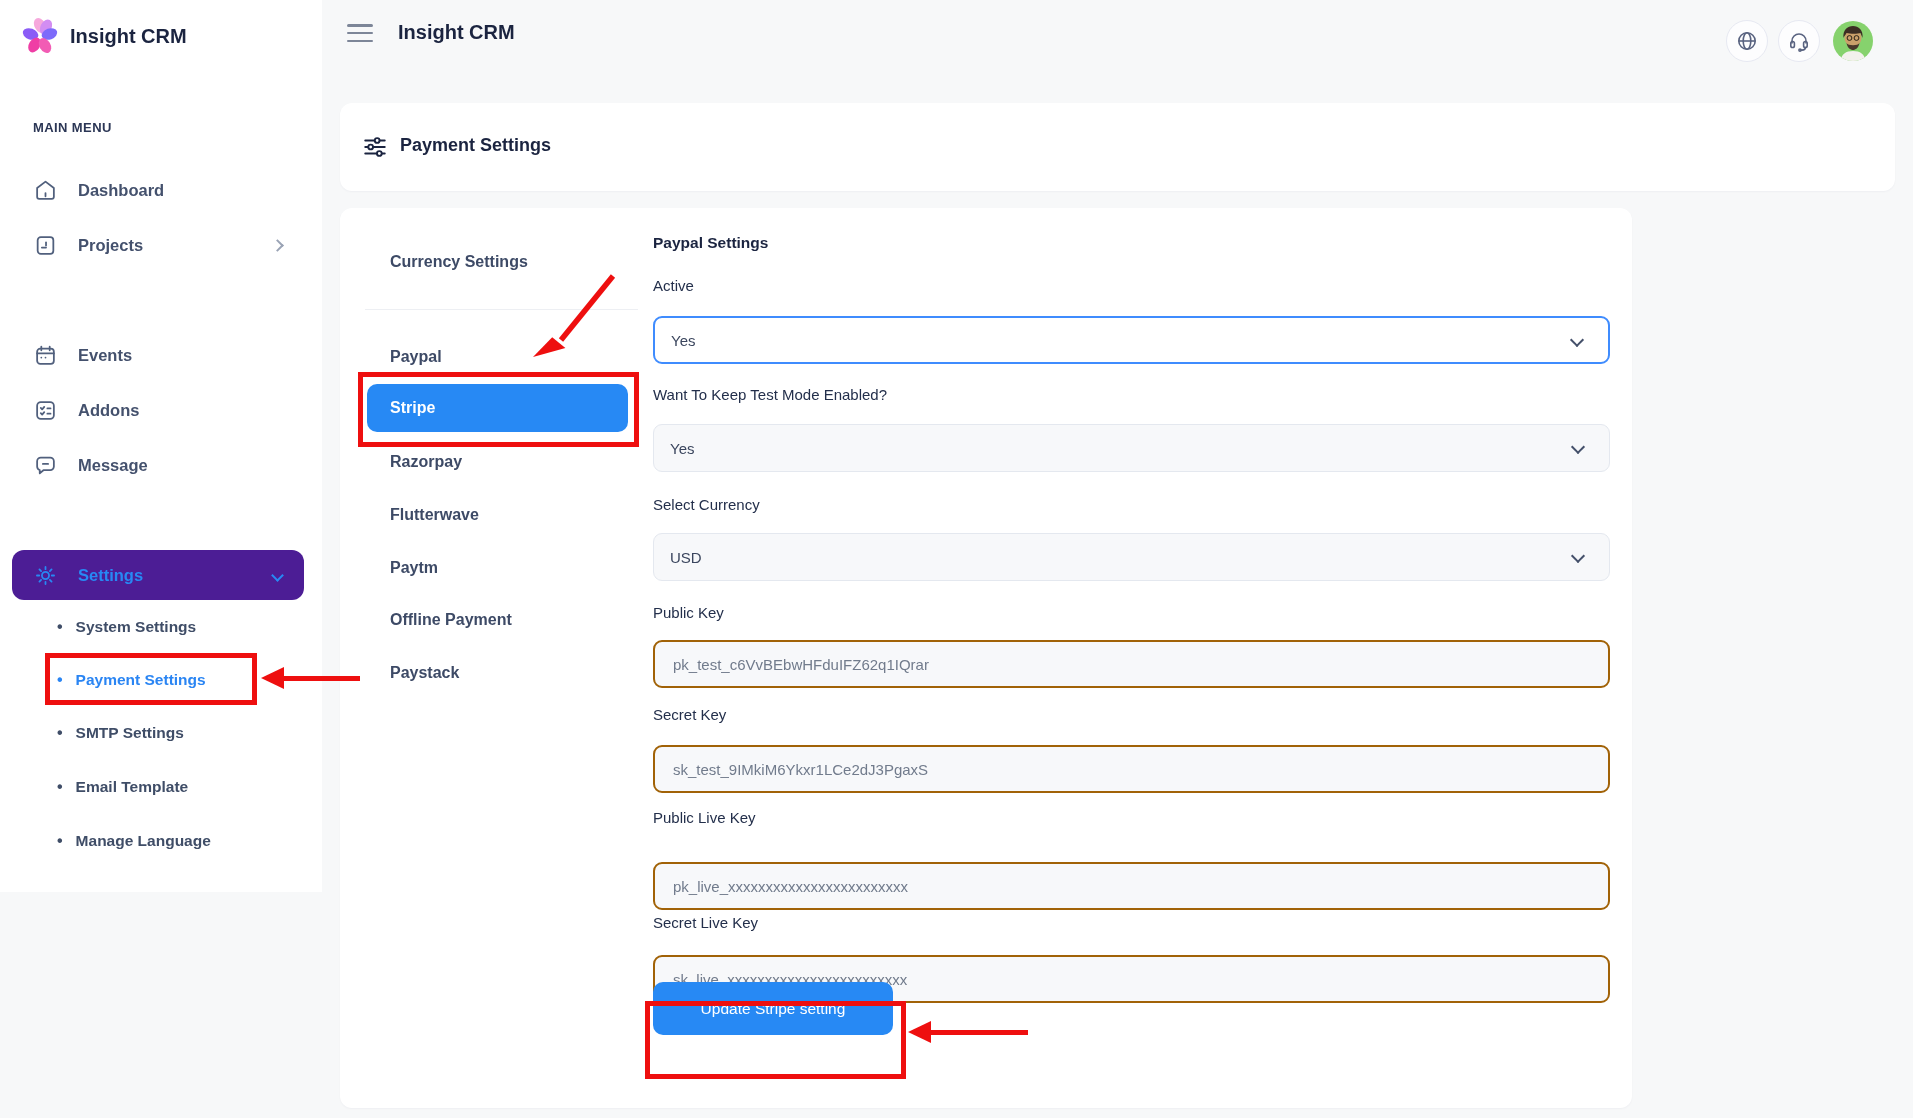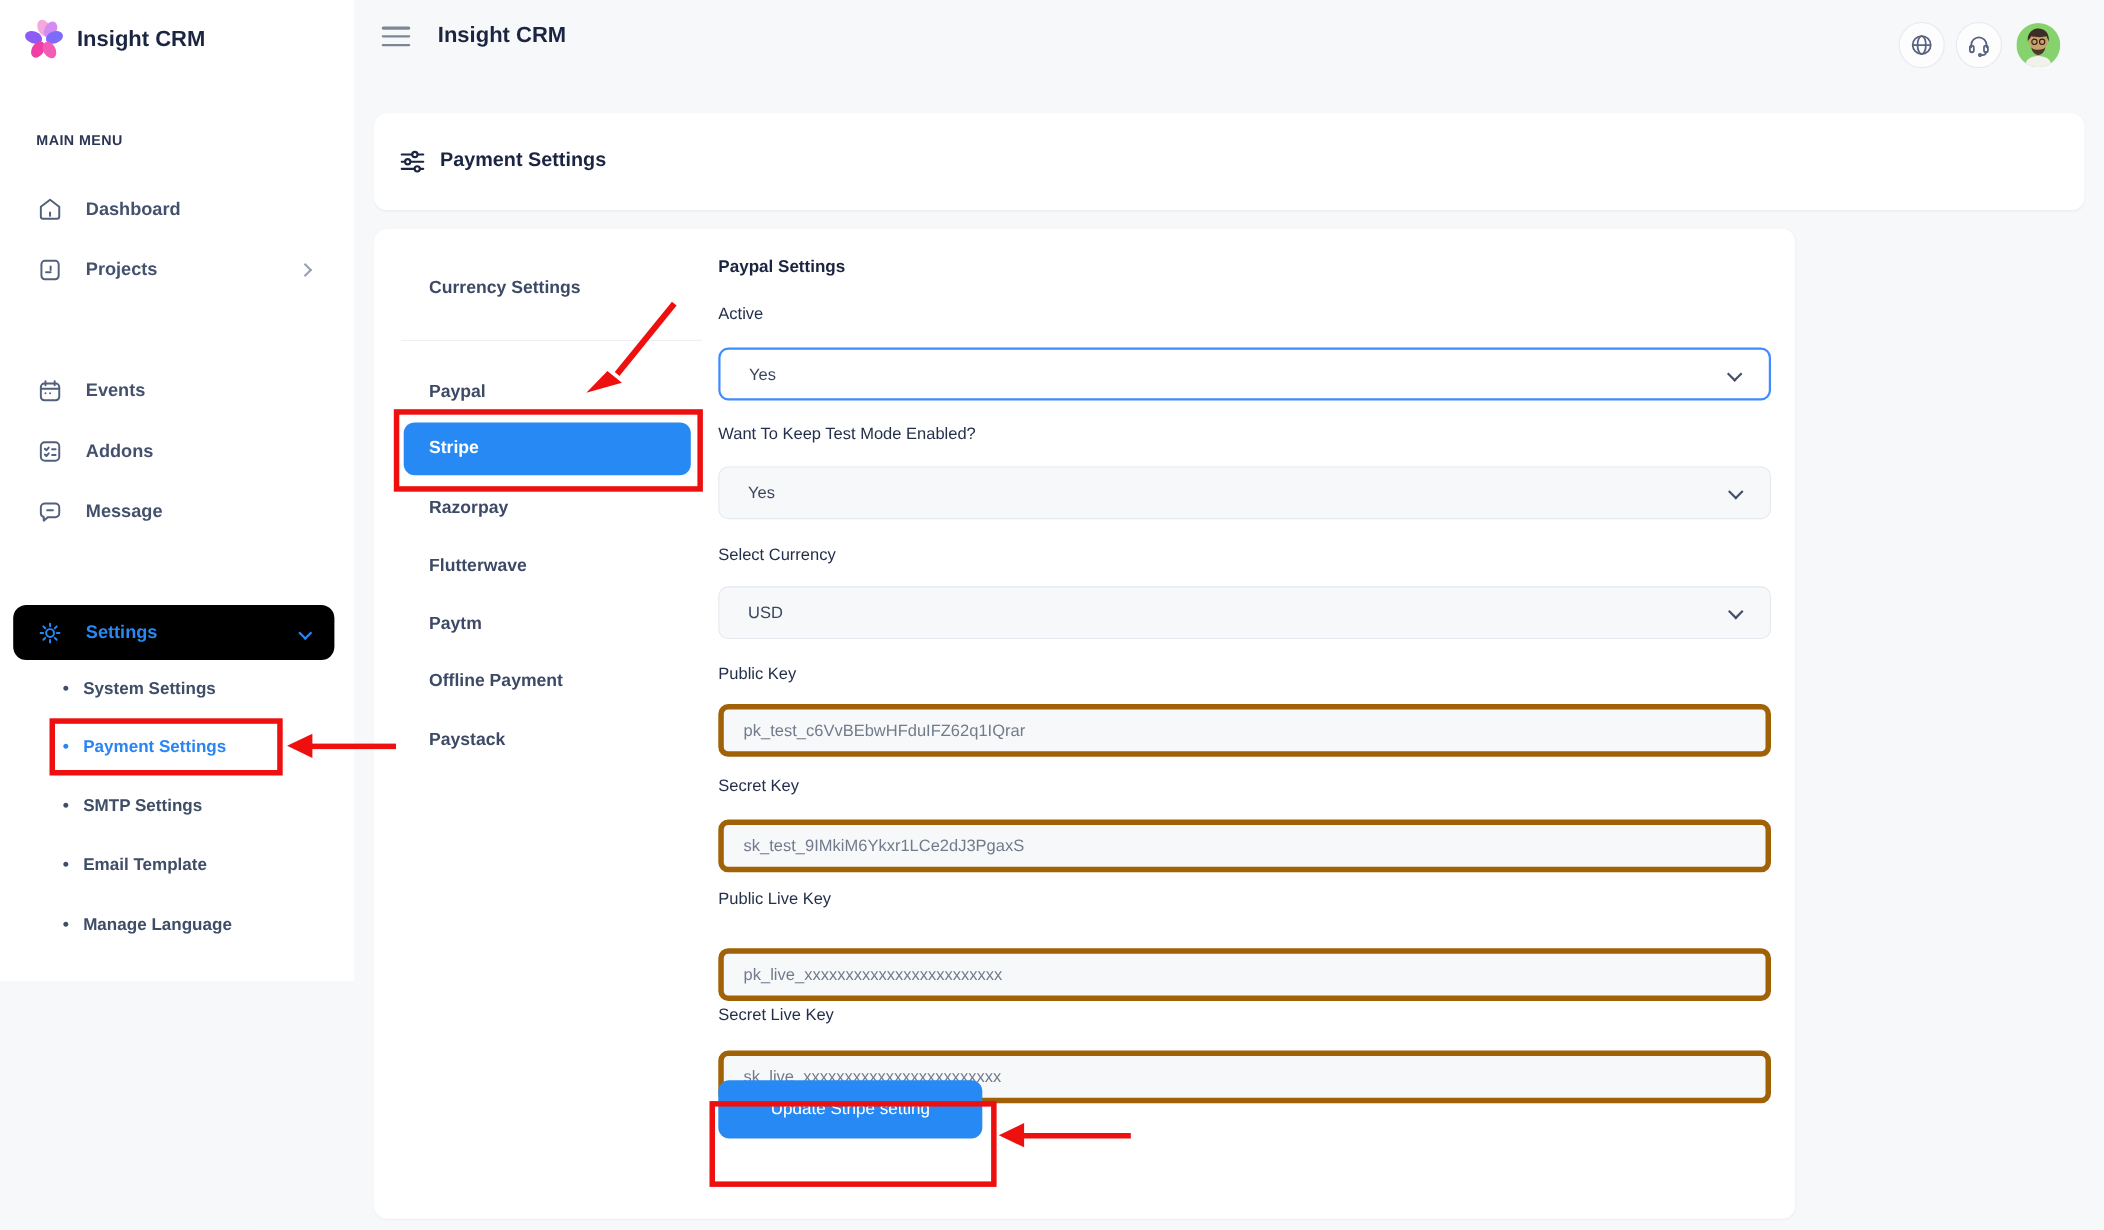--- a/index.html
+++ b/index.html
@@ -8,21 +8,21 @@
 
   
   .sidebar { position:absolute; left:0; top:0; width:322px; height:892px; background:#ffffff; z-index:2; }
   .logo-row { position:absolute; left:20px; top:16px; display:flex; align-items:center; gap:10px; }
   .logo-mark { width:40px; height:40px; }
   .brand-name { font-size:20px; font-weight:bold; color:#1b2440; }
   .menu-label { position:absolute; left:33px; top:120px; font-size:13px; font-weight:bold; letter-spacing:.4px; color:#2b3655; }
   .menu-item { position:absolute; left:12px; width:292px; height:50px; display:flex; align-items:center; padding-left:22px; color:#44516d; cursor:pointer; border-radius:12px; }
   .menu-item .mi-icon { width:23px; height:23px; color:#51607d; flex:0 0 auto; display:flex; }
   .menu-item .mi-label { margin-left:21px; font-size:16.5px; font-weight:600; }
-  .menu-item.active { background:#000000; color:#2789f4; }
+  .menu-item.active { background:#4c1d95; color:#2789f4; }
   .menu-item.active .mi-icon { color:#2789f4; }
   .chev { width:9px; height:9px; border-right:2px solid #9aa3b5; border-bottom:2px solid #9aa3b5; position:absolute; right:22px; }
   .chev.right { transform:rotate(-45deg); }
   .chev.down { transform:rotate(45deg); border-color:#2789f4; }
   .sub-item { position:absolute; left:57px; height:30px; display:flex; align-items:center; font-size:15.5px; font-weight:600; color:#3f4d67; cursor:pointer; }
   .sub-item::before { content:"•"; margin-right:13px; font-size:16px; }
   .sub-item.active { color:#2a85f3; }
 
   
   .hamburger { position:absolute; left:347px; top:24px; width:26px; height:20px; cursor:pointer; }
@@ -38,25 +38,25 @@
   .main-card { position:absolute; left:340px; top:208px; width:1292px; height:900px; background:#fff; border-radius:12px; box-shadow:0 1px 2px rgba(27,36,64,.04); }
 
   
   .pm-tab { position:absolute; left:50px; height:30px; display:flex; align-items:center; font-size:16px; font-weight:600; color:#3d4a66; cursor:pointer; }
   .pm-divider { position:absolute; left:25px; top:101px; width:273px; height:1px; background:#edeff3; }
   .pm-tab-active { position:absolute; left:27px; top:176px; width:261px; height:48px; background:#2789f4; border-radius:10px; display:flex; align-items:center; padding-left:23px; color:#fff; font-size:16px; font-weight:bold; cursor:pointer; }
 
   
   .form-heading { position:absolute; left:313px; top:26px; font-size:15.5px; font-weight:bold; color:#1b2440; }
   .f-label { position:absolute; left:313px; height:22px; font-size:15px; font-weight:500; color:#232f4b; }
-  .f-field { position:absolute; left:313px; width:957px; height:48px; border-radius:9px; display:flex; align-items:center; padding:0 26px; font-size:15px; }
+  .f-field { position:absolute; left:313px; width:957px; height:48px; border-radius:9px; display:flex; align-items:center; padding:0 16px; font-size:15px; }
   .f-select { background:#f7f8fa; border:1px solid #e4e8ef; color:#3b465e; cursor:pointer; position:absolute; }
   .f-select.focused { background:#fff; border:2px solid #3f8cfe; }
   .sel-chev { width:10px; height:10px; border-right:2px solid #44506a; border-bottom:2px solid #44506a; transform:rotate(45deg); position:absolute; right:26px; top:17px; }
-  .f-input { position:absolute; left:313px; width:957px; height:48px; border-radius:9px; background:#f7f8fa; border:5px solid #a16207; color:#717b8c; font-size:15px; padding:0 18px; font-family:"Liberation Sans", sans-serif; outline:none; }
+  .f-input { position:absolute; left:313px; width:957px; height:48px; border-radius:9px; background:#f7f8fa; border:2px solid #a16207; color:#717b8c; font-size:15px; padding:0 18px; font-family:"Liberation Sans", sans-serif; outline:none; }
   .submit-btn { position:absolute; left:313px; top:774px; width:240px; height:53px; background:#2789f4; border:none; border-radius:10px; color:#fff; font-size:15.5px; font-weight:normal; cursor:pointer; font-family:"Liberation Sans", sans-serif; }
 
   
   .anno { position:absolute; z-index:5; pointer-events:none; }
   .anno-box { border:5px solid #ee0f0f; }
   .arrow-line { background:#ee0f0f; height:5px; }
   .tri-left { width:0; height:0; border-top:11px solid transparent; border-bottom:11px solid transparent; border-right:23px solid #ee0f0f; }
 </style>
 </head>
 <body>

